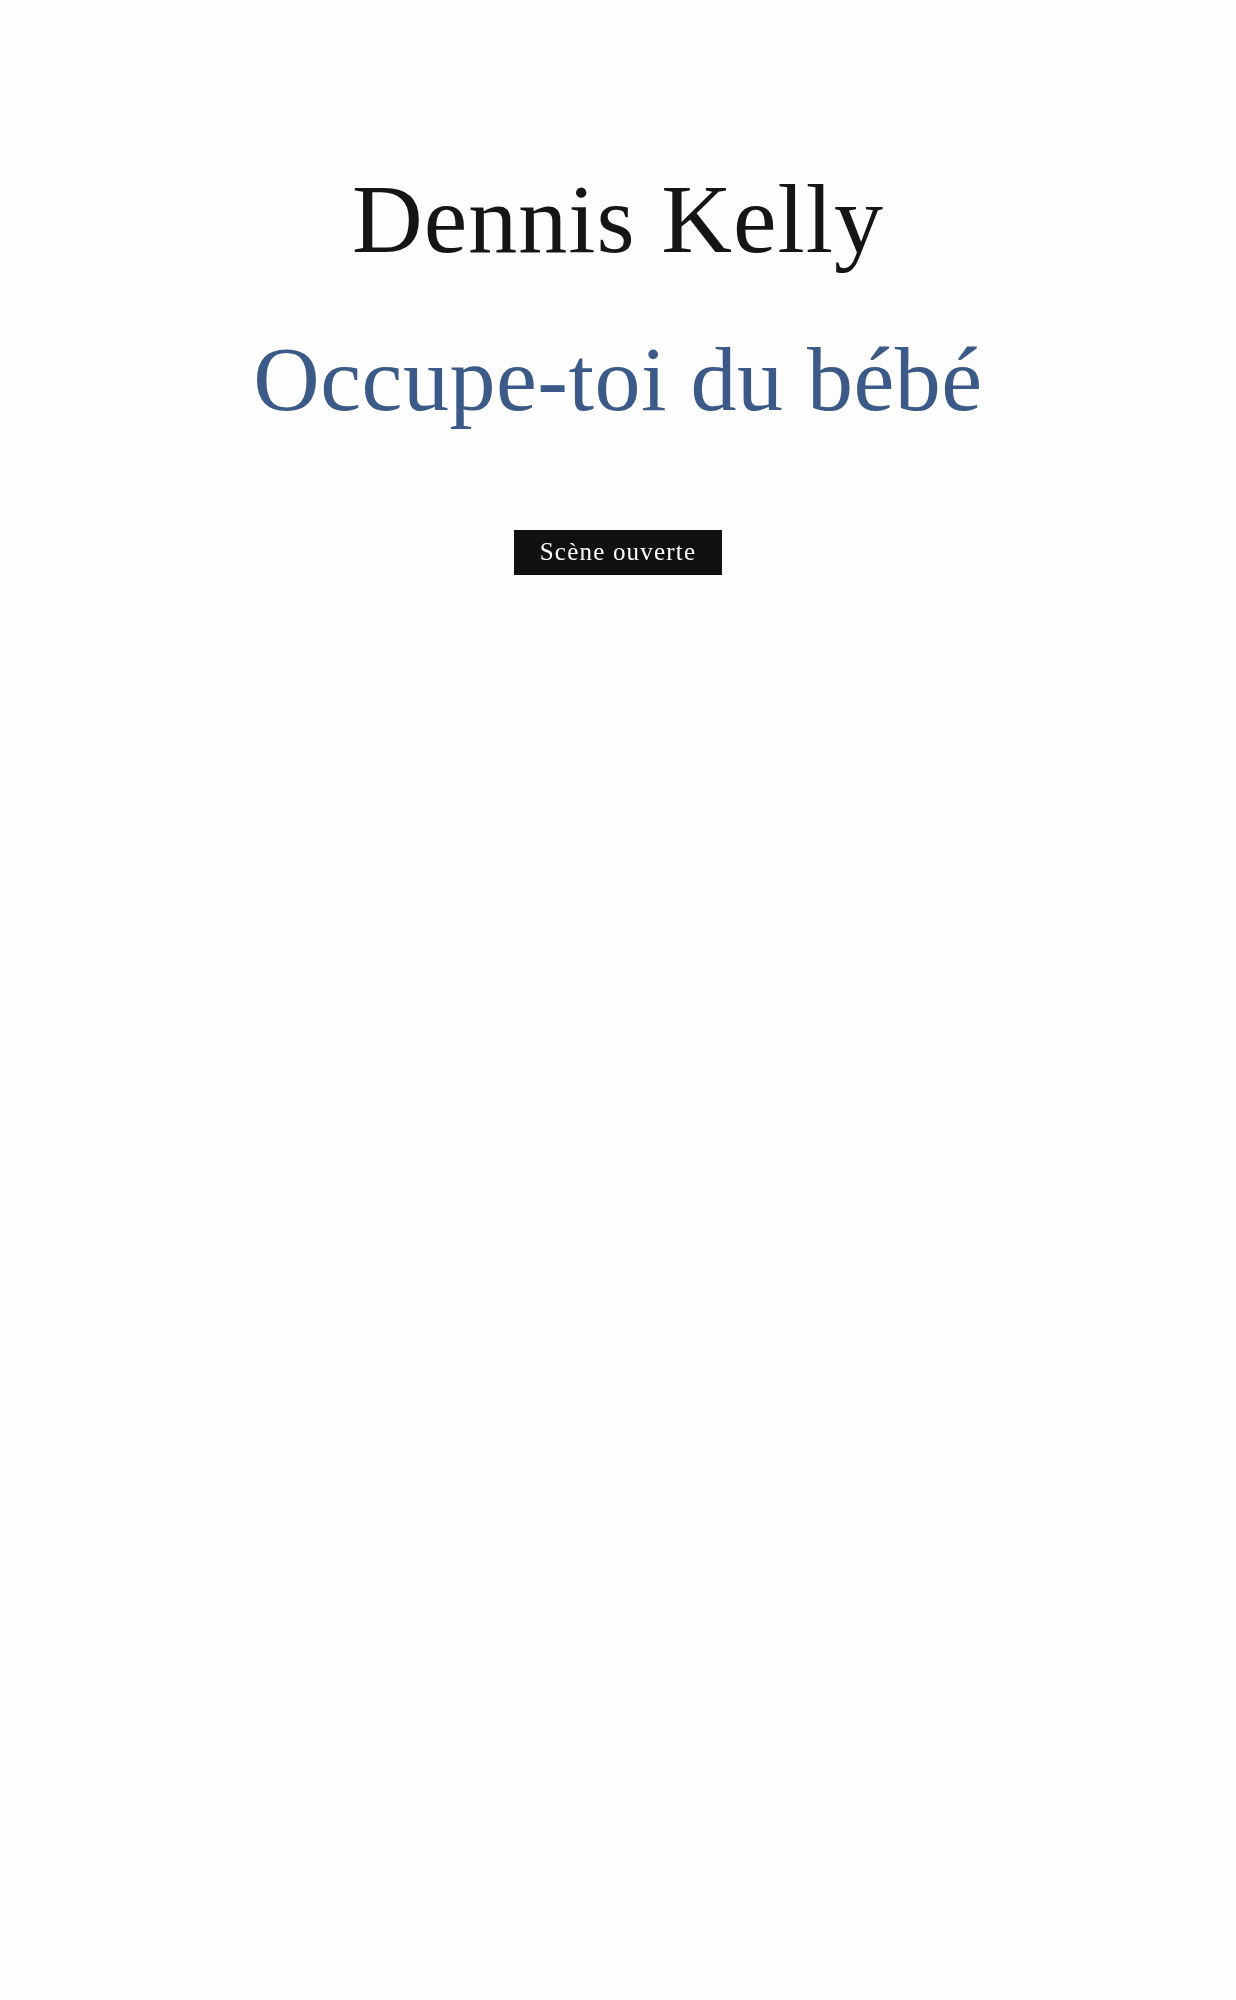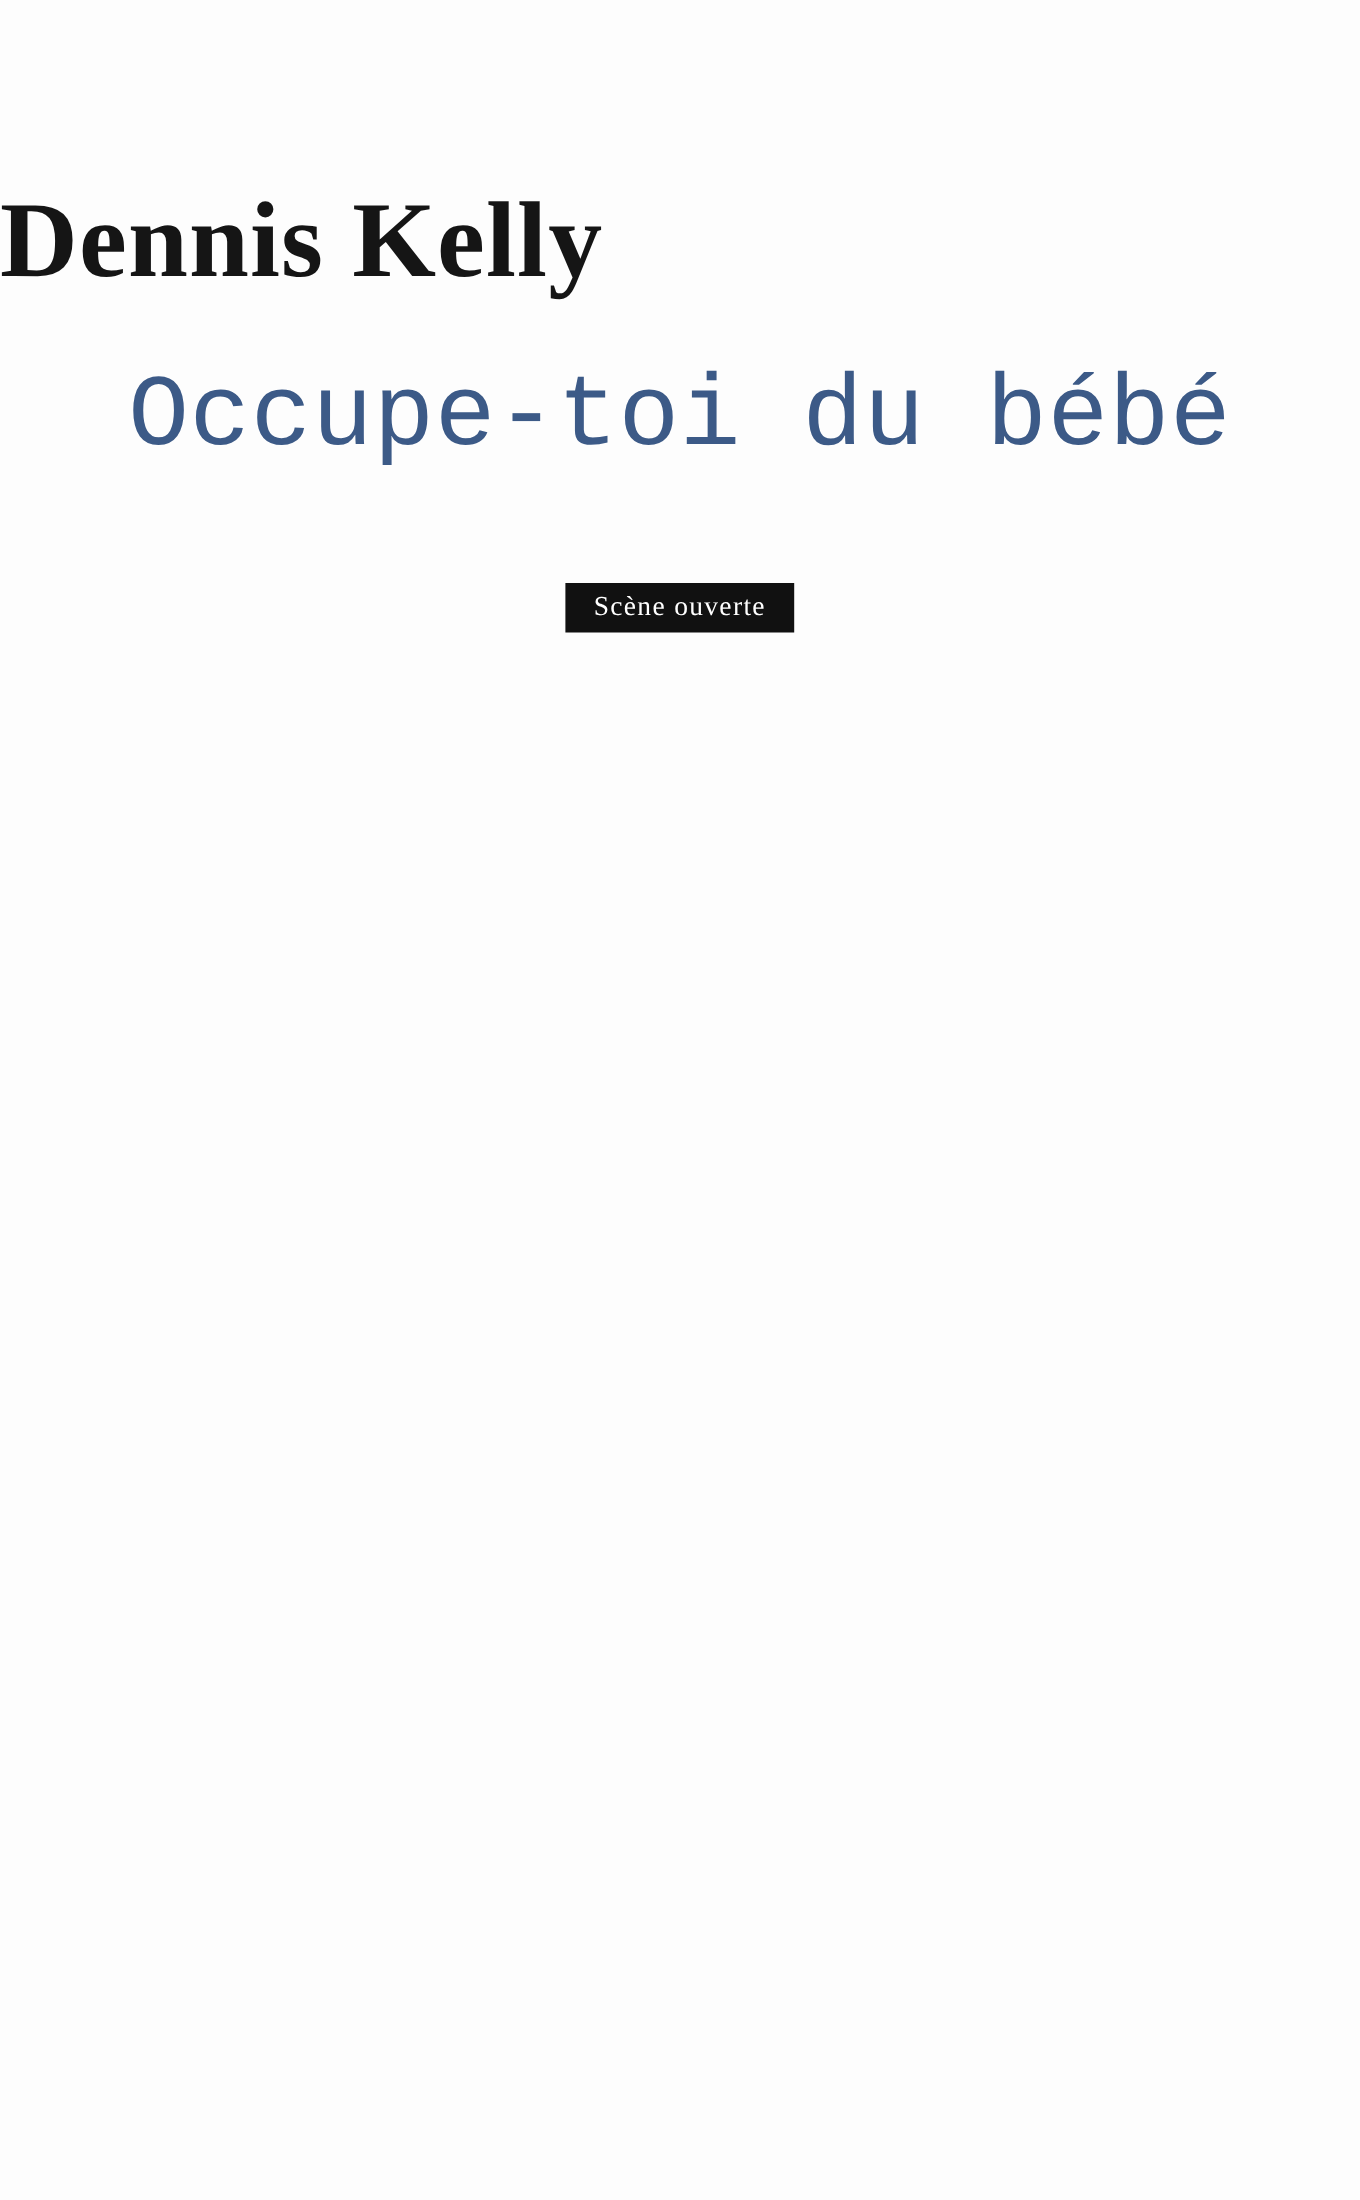--- a/index.html
+++ b/index.html
@@ -28,36 +28,36 @@
     position: absolute;
     inset: 0;
     background: #fdfdfd;
   }
 
   .author {
     position: absolute;
     top: 168px;
     left: 0;
     right: 0;
-    text-align: left;
+    text-align: center;
     font-family: "Liberation Serif", serif;
     font-size: 98px;
     line-height: 1.05;
-    font-weight: 700;
+    font-weight: 400;
     color: #151515;
     letter-spacing: 1px;
   }
 
   .title {
     position: absolute;
     top: 330px;
     left: 0;
     right: 0;
     text-align: center;
-    font-family: Liberation Mono, monospace;
+    font-family: Liberation Serif, serif;
     font-size: 92px;
     line-height: 1.08;
     font-weight: 400;
     color: #3c5a87;
     letter-spacing: 0.5px;
   }
 
   .collection-wrap {
     position: absolute;
     top: 530px;

